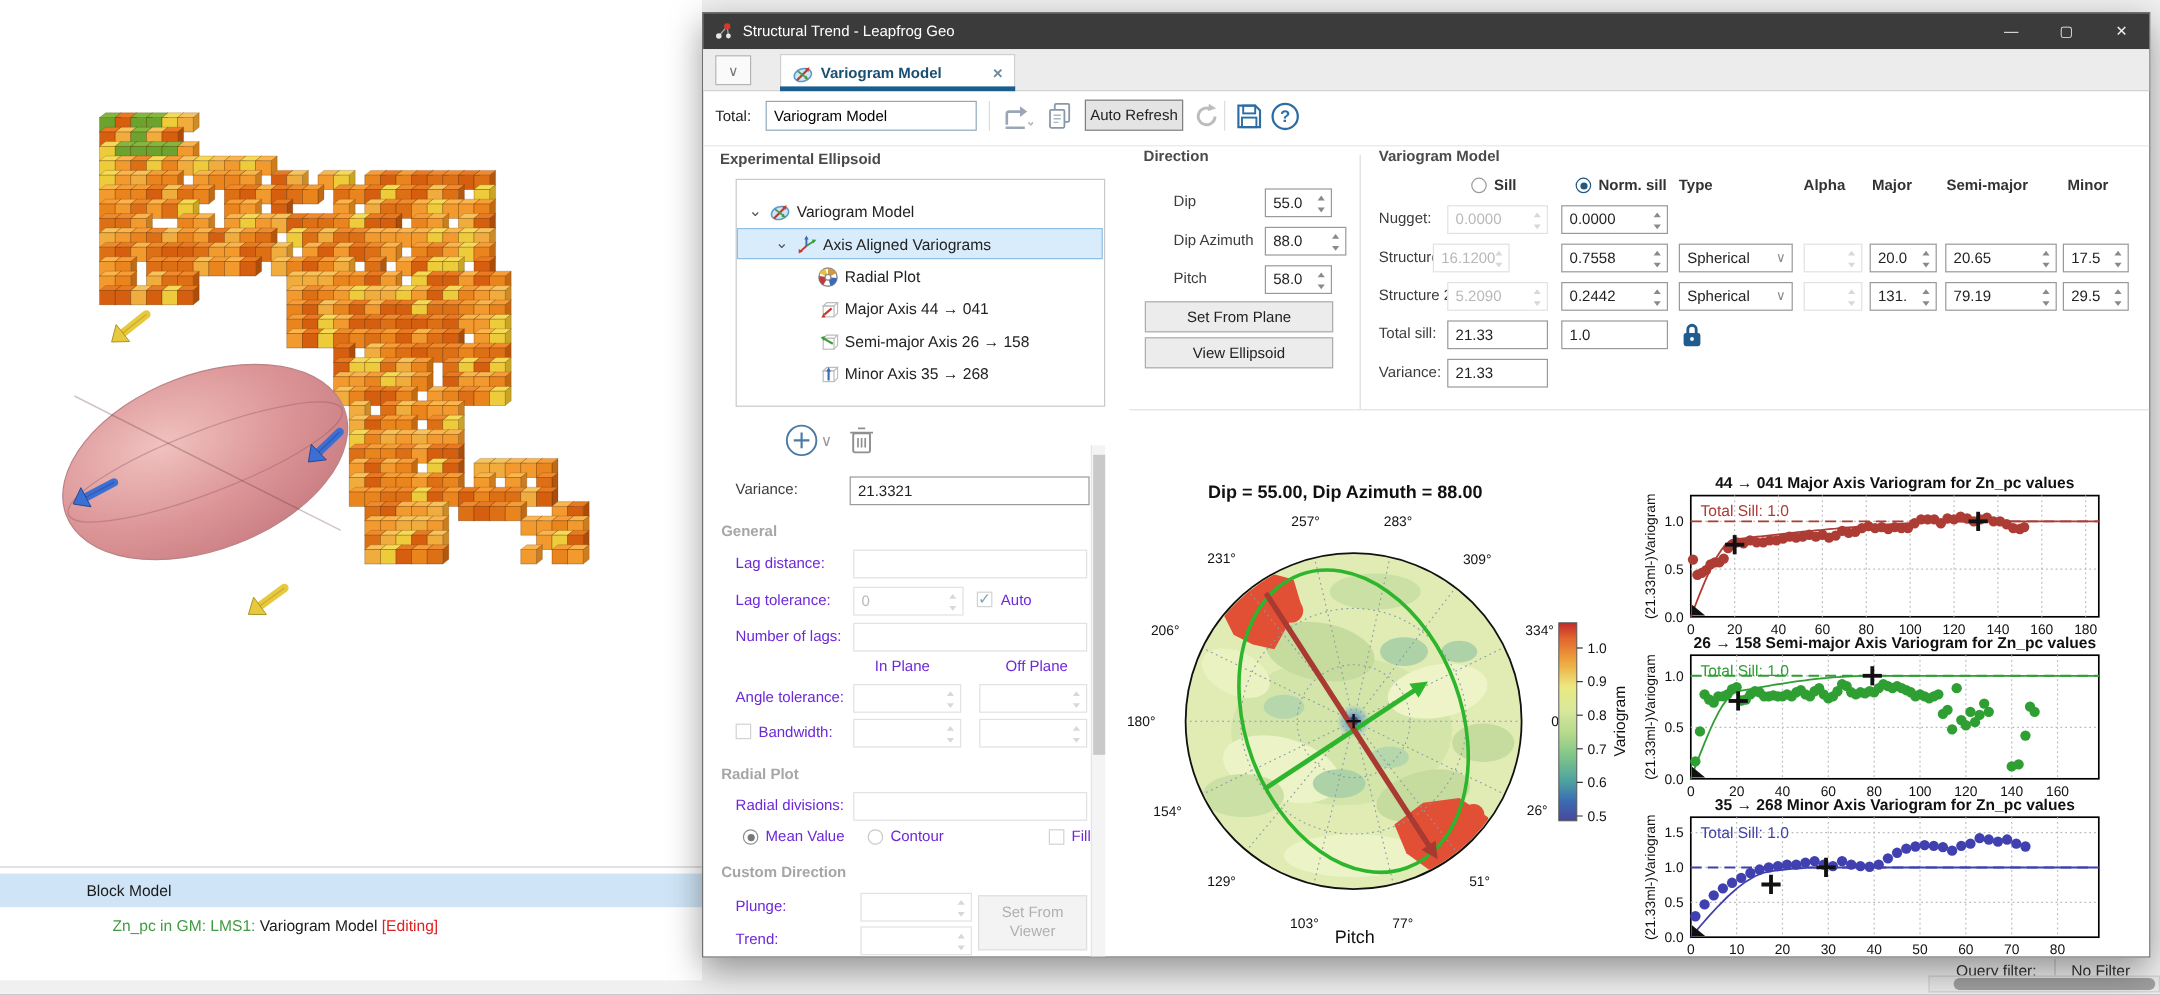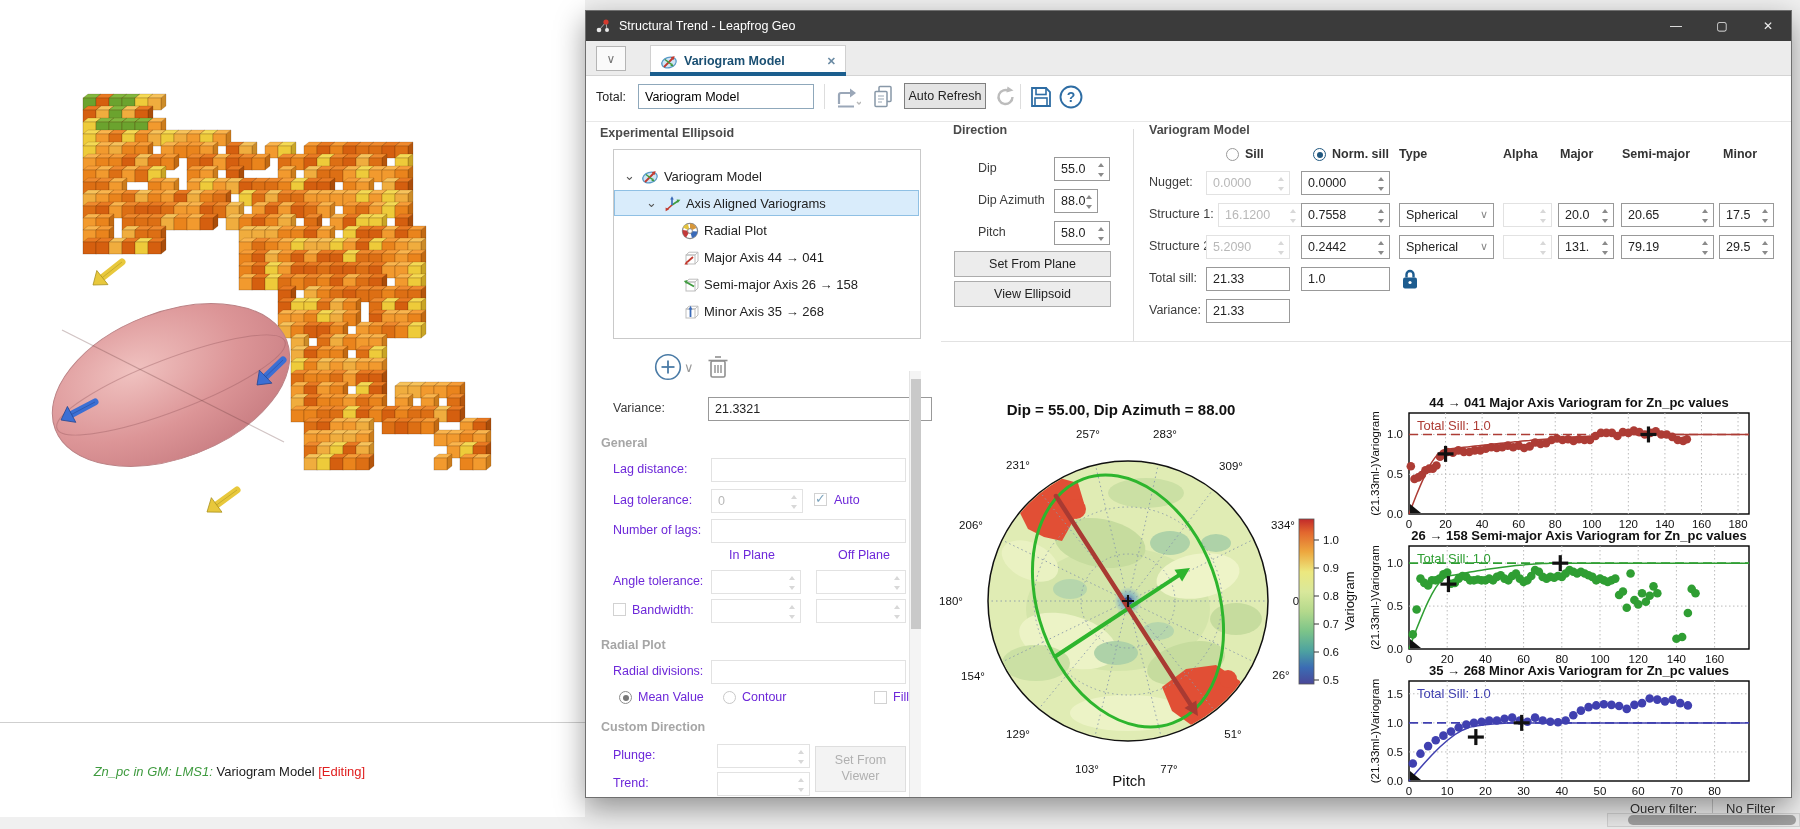--- a/index.html
+++ b/index.html
@@ -40,21 +40,21 @@
 #tabdrop{position:absolute;left:10px;top:35px;width:30px;height:25px;background:#fafafa;border:1px solid #b5b5b5;color:#777;font-size:12px;display:flex;align-items:center;justify-content:center}
 #tab{position:absolute;left:64px;top:34px;width:196px;height:31px;background:#fff;border:1px solid #d0d0d0;border-bottom:none;display:flex;align-items:center;gap:7px;padding:0 9px;font-size:12.5px;font-weight:bold;color:#1a4f72}
 #tabu{position:absolute;left:64px;top:61px;width:196px;height:4px;background:#1b5e8e}
 #tabclose{margin-left:auto;color:#6b8ba4;font-size:11px}
 .icbox{position:absolute}
 #chartSvg{position:absolute;left:0;top:0;pointer-events:none}
 .treeitem{position:absolute;display:flex;align-items:center;gap:6px;font-size:13px;color:#222;white-space:nowrap;height:26px}
 .chev{color:#555;font-size:13px;line-height:10px}
 #sel{position:absolute;left:28px;top:179px;width:305px;height:26px;background:#d9ecfb;border:1px solid #8fc0e4}
 .srow{position:absolute;left:0;width:585px;display:flex;align-items:center;font-size:13px;color:#1a1a1a}
-.green-it{color:#3f9b3f;font-style:italic}
+.green-it{color:#3f9b3f;}
 .redtxt{color:#e02020}
 #sb-track{position:absolute;left:323px;top:360px;width:12px;height:426px;background:#f4f4f4;border-left:1px solid #e4e4e4}
 #sb-thumb{position:absolute;left:1px;top:8px;width:10px;height:250px;background:#c9c9c9}
 </style>
 </head>
 <body>
 
 <div id="root">
 
   <div id="scene">
@@ -1263,20 +1263,24 @@
           <radialGradient id="pinkGrad" cx="38%" cy="32%" r="80%">
             <stop offset="0%" stop-color="#f0c2c0"></stop>
             <stop offset="55%" stop-color="#dc9597"></stop>
             <stop offset="100%" stop-color="#c67a7f"></stop>
           </radialGradient>
         </defs>
       </svg>
   </div>
 
   <div class="hline" style="left:0;top:722px;width:585px;background:#cfcfcf"></div>
+  <div class="srow" style="top:728px;height:28px;background:#cfe5f7">
+
+    <span style="position:absolute;left:72px">Block Model</span>
+  </div>
   <div class="srow" style="top:756px;height:30px">
 
     <span style="position:absolute;left:72px;white-space:pre">
       <span class="green-it">Zn_pc in GM: LMS1:</span><span> Variogram Model </span><span class="redtxt">[Editing]</span>
     </span>
   </div>
 
   <div class="lbl" style="left:1630px;top:801px;font-size:13px;color:#333">Query filter:</div>
   <div class="vline" style="left:1712px;top:799px;height:16px;background:#c4c4c4"></div>
   <div class="lbl" style="left:1726px;top:801px;font-size:13px;color:#333">No Filter</div>
@@ -1428,21 +1432,21 @@
     <span class="icbox" style="left:118px;top:341px"><svg width="28" height="30">
           <rect x="7" y="9" width="14" height="16" rx="1.5" fill="#fff" stroke="#8f8f8f" stroke-width="1.6"></rect>
           <line x1="4.5" y1="8.5" x2="23.5" y2="8.5" stroke="#8f8f8f" stroke-width="1.6"></line>
           <line x1="11" y1="5" x2="17" y2="5" stroke="#8f8f8f" stroke-width="1.6"></line>
           <line x1="11" y1="13" x2="11" y2="21" stroke="#8f8f8f" stroke-width="1.4"></line>
           <line x1="14" y1="13" x2="14" y2="21" stroke="#8f8f8f" stroke-width="1.4"></line>
           <line x1="17" y1="13" x2="17" y2="21" stroke="#8f8f8f" stroke-width="1.4"></line>
         </svg></span>
 
     <div class="lbl" style="left:27px;top:390px">Variance:</div>
-    <div class="fld plain" style="left:122px;top:386px;width:224px"><span>21.3321</span></div>
+    <div class="fld plain" style="left:122px;top:386px;width:200px"><span>21.3321</span></div>
 
     <div class="sec gdis" style="left:15px;top:425px">General</div>
     <div class="lbl dis" style="left:27px;top:451px">Lag distance:</div>
     <div class="fld fdis plain" style="left:125px;top:447px;width:195px"></div>
     <div class="lbl dis" style="left:27px;top:482px">Lag tolerance:</div>
     <div class="fld fdis" style="left:125px;top:478px;width:92px"><span>0</span><span class="spin">
           <span class="u"></span>
           <span class="d"></span>
         </span></div>
     <span class="chk cdis on" style="left:228px;top:482px"></span>
@@ -1510,21 +1514,21 @@
         <div id="sb-thumb"></div>
       </div>
 
     <div class="sec" style="left:367px;top:112px">Direction</div>
     <div class="lbl" style="left:392px;top:150px">Dip</div>
     <div class="fld" style="left:468px;top:146px;width:56px"><span>55.0</span><span class="spin">
           <span class="u"></span>
           <span class="d"></span>
         </span></div>
     <div class="lbl" style="left:392px;top:182px">Dip Azimuth</div>
-    <div class="fld" style="left:468px;top:178px;width:44px"><span>88.0</span><span class="spin">
+    <div class="fld" style="left:468px;top:178px;width:68px"><span>88.0</span><span class="spin">
           <span class="u"></span>
           <span class="d"></span>
         </span></div>
     <div class="lbl" style="left:392px;top:214px">Pitch</div>
     <div class="fld" style="left:468px;top:210px;width:56px"><span>58.0</span><span class="spin">
           <span class="u"></span>
           <span class="d"></span>
         </span></div>
     <div class="btn" style="left:368px;top:240px;width:157px;height:26px">Set From Plane</div>
     <div class="btn" style="left:368px;top:270px;width:157px;height:26px">View Ellipsoid</div>
@@ -1547,21 +1551,21 @@
     <div class="fld fdis" style="left:620px;top:160px;width:84px"><span>0.0000</span><span class="spin">
           <span class="u"></span>
           <span class="d"></span>
         </span></div>
     <div class="fld" style="left:715px;top:160px;width:89px"><span>0.0000</span><span class="spin">
           <span class="u"></span>
           <span class="d"></span>
         </span></div>
 
     <div class="lbl" style="left:563px;top:196px">Structure 1:</div>
-    <div class="fld fdis" style="left:632px;top:192px;width:84px"><span>16.1200</span><span class="spin">
+    <div class="fld fdis" style="left:608px;top:192px;width:64px"><span>16.1200</span><span class="spin">
           <span class="u"></span>
           <span class="d"></span>
         </span></div>
     <div class="fld" style="left:715px;top:192px;width:89px"><span>0.7558</span><span class="spin">
           <span class="u"></span>
           <span class="d"></span>
         </span></div>
     <div class="fld" style="left:813px;top:192px;width:95px"><span>Spherical</span><span style="position:absolute;right:5px;top:4px;color:#888;font-size:11px">∨</span></div>
     <div class="fld fdis" style="left:917px;top:192px;width:49px"><span></span><span class="spin">
           <span class="u"></span>

